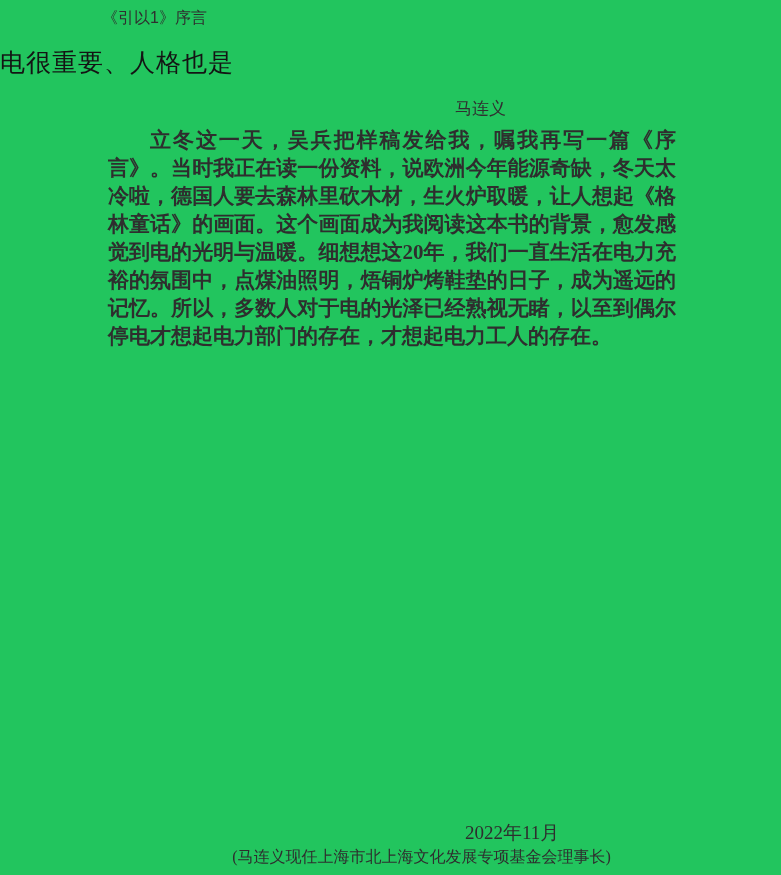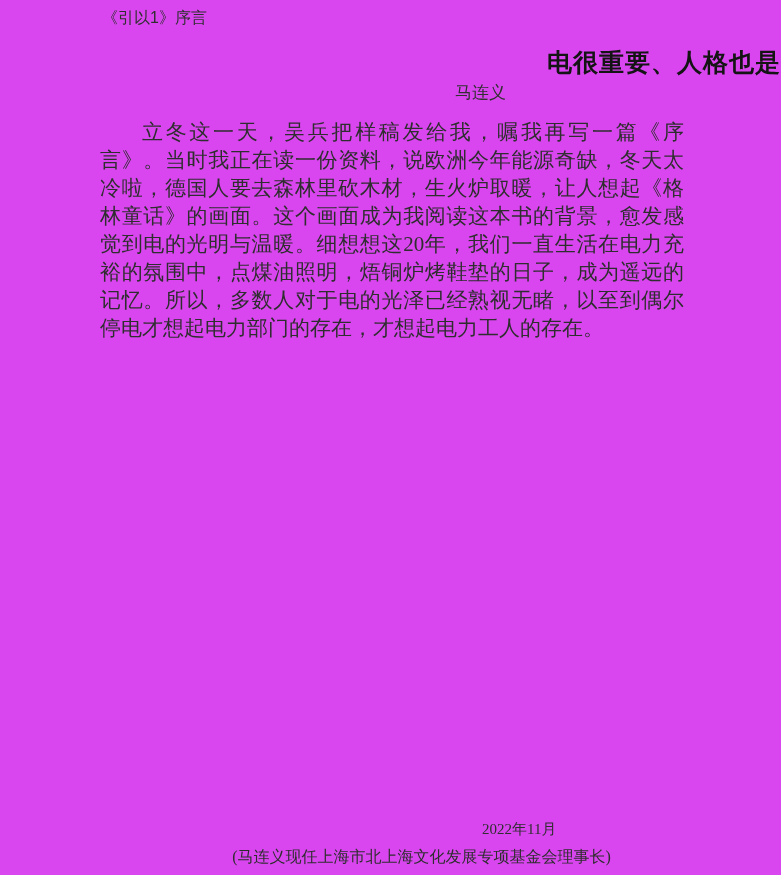--- a/index.html
+++ b/index.html
@@ -4,72 +4,73 @@
 <style>
   html, body {
     margin: 0;
     padding: 0;
     background: #ffffff;
   }
   .page {
     position: relative;
     width: 781px;
     height: 875px;
-    background: #d946ef;
+    background: #22c55e;
     overflow: hidden;
     font-family: "Liberation Serif", "DejaVu Serif", serif;
   }
   .doc-header {
     position: absolute;
     left: 102px;
     top: 8px;
     font-family: "Liberation Sans", "DejaVu Sans", sans-serif;
     font-size: 16px;
     color: #2f2f2f;
     white-space: nowrap;
   }
   .doc-title {
     position: absolute;
     left: 0;
     top: 46px;
     width: 781px;
-    text-align: right;
+    text-align: left;
     font-family: "Liberation Sans", "DejaVu Sans", sans-serif;
     font-size: 25px;
-    font-weight: bold;
+    font-weight: normal;
     letter-spacing: 1px;
     color: #141414;
   }
   .doc-author {
     position: absolute;
     left: 455px;
-    top: 81px;
+    top: 97px;
     font-size: 17px;
     color: #303030;
     white-space: nowrap;
   }
   .doc-body {
     position: absolute;
     left: 92px;
     top: 110px;
     width: 600px;
     font-size: 21px;
     line-height: 28px;
     text-align: justify;
     color: #2e2e2e;
   }
   .doc-body p {
-    margin: 8px;
+    margin: 16px;
     text-indent: 2em;
+    font-weight: bold;
   }
   .doc-date {
     position: absolute;
-    left: 482px;
+    left: 465px;
     top: 820px;
-    font-size: 15px;
+    font-size: 19px;
     color: #2e2e2e;
     white-space: nowrap;
   }
   .doc-footer {
     position: absolute;
     left: 0;
     top: 847px;
     width: 727px;
     box-sizing: border-box;
     padding-left: 116px;

